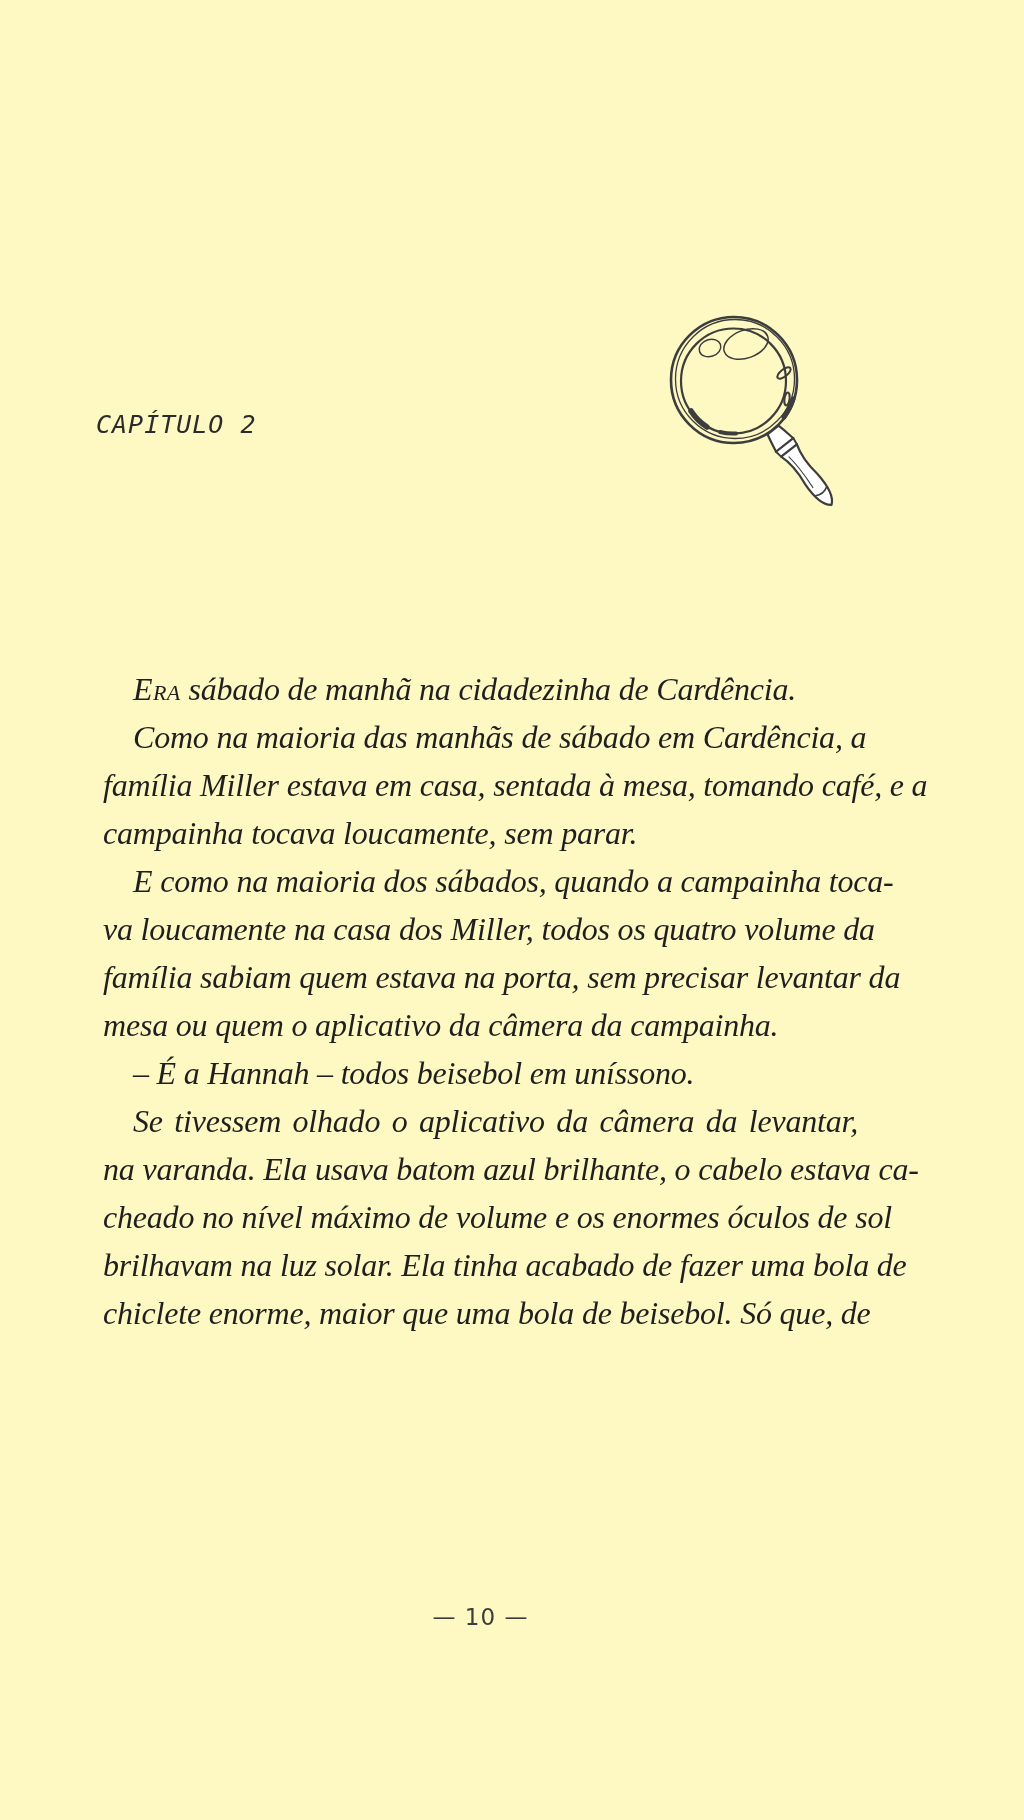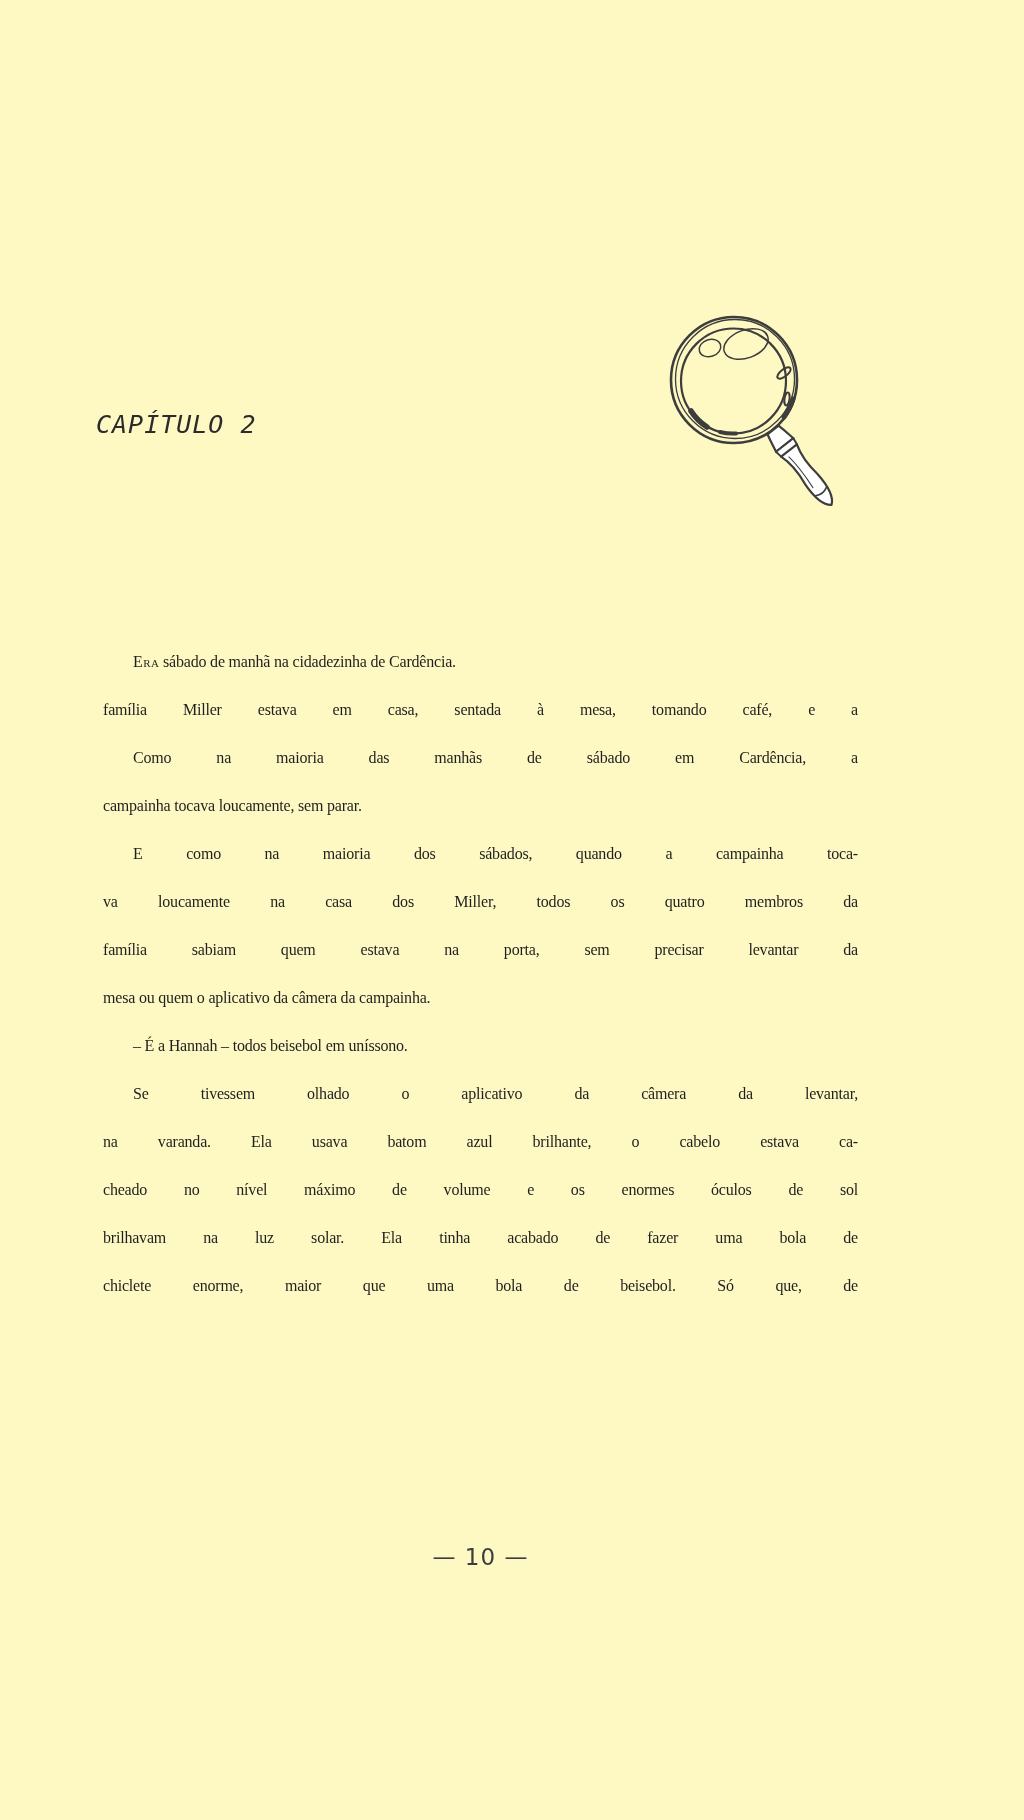--- a/index.html
+++ b/index.html
@@ -30,46 +30,47 @@
   .illustration {
     position: absolute;
     left: 662px;
     top: 306px;
     width: 192px;
     height: 222px;
   }
   .body-text {
     position: absolute;
     left: 103px;
-    top: 638px;
+    top: 665px;
     width: 755px;
-    font-size: 16px;
+    font-size: 32px;
     letter-spacing: -0.2px;
     color: #1f1f1f;
+    font-style: italic;
   }
   .paragraph { margin: 0; }
   .line {
     height: 48px;
     line-height: 48px;
     white-space: nowrap;
     text-align: left;
   }
   .line.fill {
     text-align: justify;
     text-align-last: justify;
   }
   .line.first { text-indent: 30px; }
   .smallcaps {
     font-variant: small-caps;
     letter-spacing: 0.4px;
   }
   .page-footer {
     position: absolute;
     left: 103px;
-    top: 1544px;
+    top: 1604px;
     width: 755px;
     text-align: center;
     font-family: "DejaVu Sans", sans-serif;
     font-size: 23px;
     color: #3d3d3d;
     letter-spacing: 1px;
   }
 </style>
 </head>
 <body>
@@ -102,27 +103,27 @@
         <path d="M-4,31 C-2,45 -3,58 -4,70" stroke-width="1"></path>
       </g>
     </svg>
   </div>
 
   <div class="body-text" id="body-text">
       <div class="paragraph">
         <div class="line first"><span class="smallcaps">Era</span> sábado de manhã na cidadezinha de Cardência.</div>
       </div>
       <div class="paragraph">
+        <div class="line fill first">Como na maioria das manhãs de sábado em Cardência, a</div>
         <div class="line fill">família Miller estava em casa, sentada à mesa, tomando café, e a</div>
-        <div class="line fill first">Como na maioria das manhãs de sábado em Cardência, a</div>
         <div class="line">campainha tocava loucamente, sem parar.</div>
       </div>
       <div class="paragraph">
         <div class="line fill first">E como na maioria dos sábados, quando a campainha toca-</div>
-        <div class="line fill">va loucamente na casa dos Miller, todos os quatro membros da</div>
+        <div class="line fill">va loucamente na casa dos Miller, todos os quatro volume da</div>
         <div class="line fill">família sabiam quem estava na porta, sem precisar levantar da</div>
         <div class="line">mesa ou quem o aplicativo da câmera da campainha.</div>
       </div>
       <div class="paragraph">
         <div class="line first">– É a Hannah – todos beisebol em uníssono.</div>
       </div>
       <div class="paragraph">
         <div class="line fill first">Se tivessem olhado o aplicativo da câmera da levantar,</div>
         <div class="line fill">na varanda. Ela usava batom azul brilhante, o cabelo estava ca-</div>
         <div class="line fill">cheado no nível máximo de volume e os enormes óculos de sol</div>

